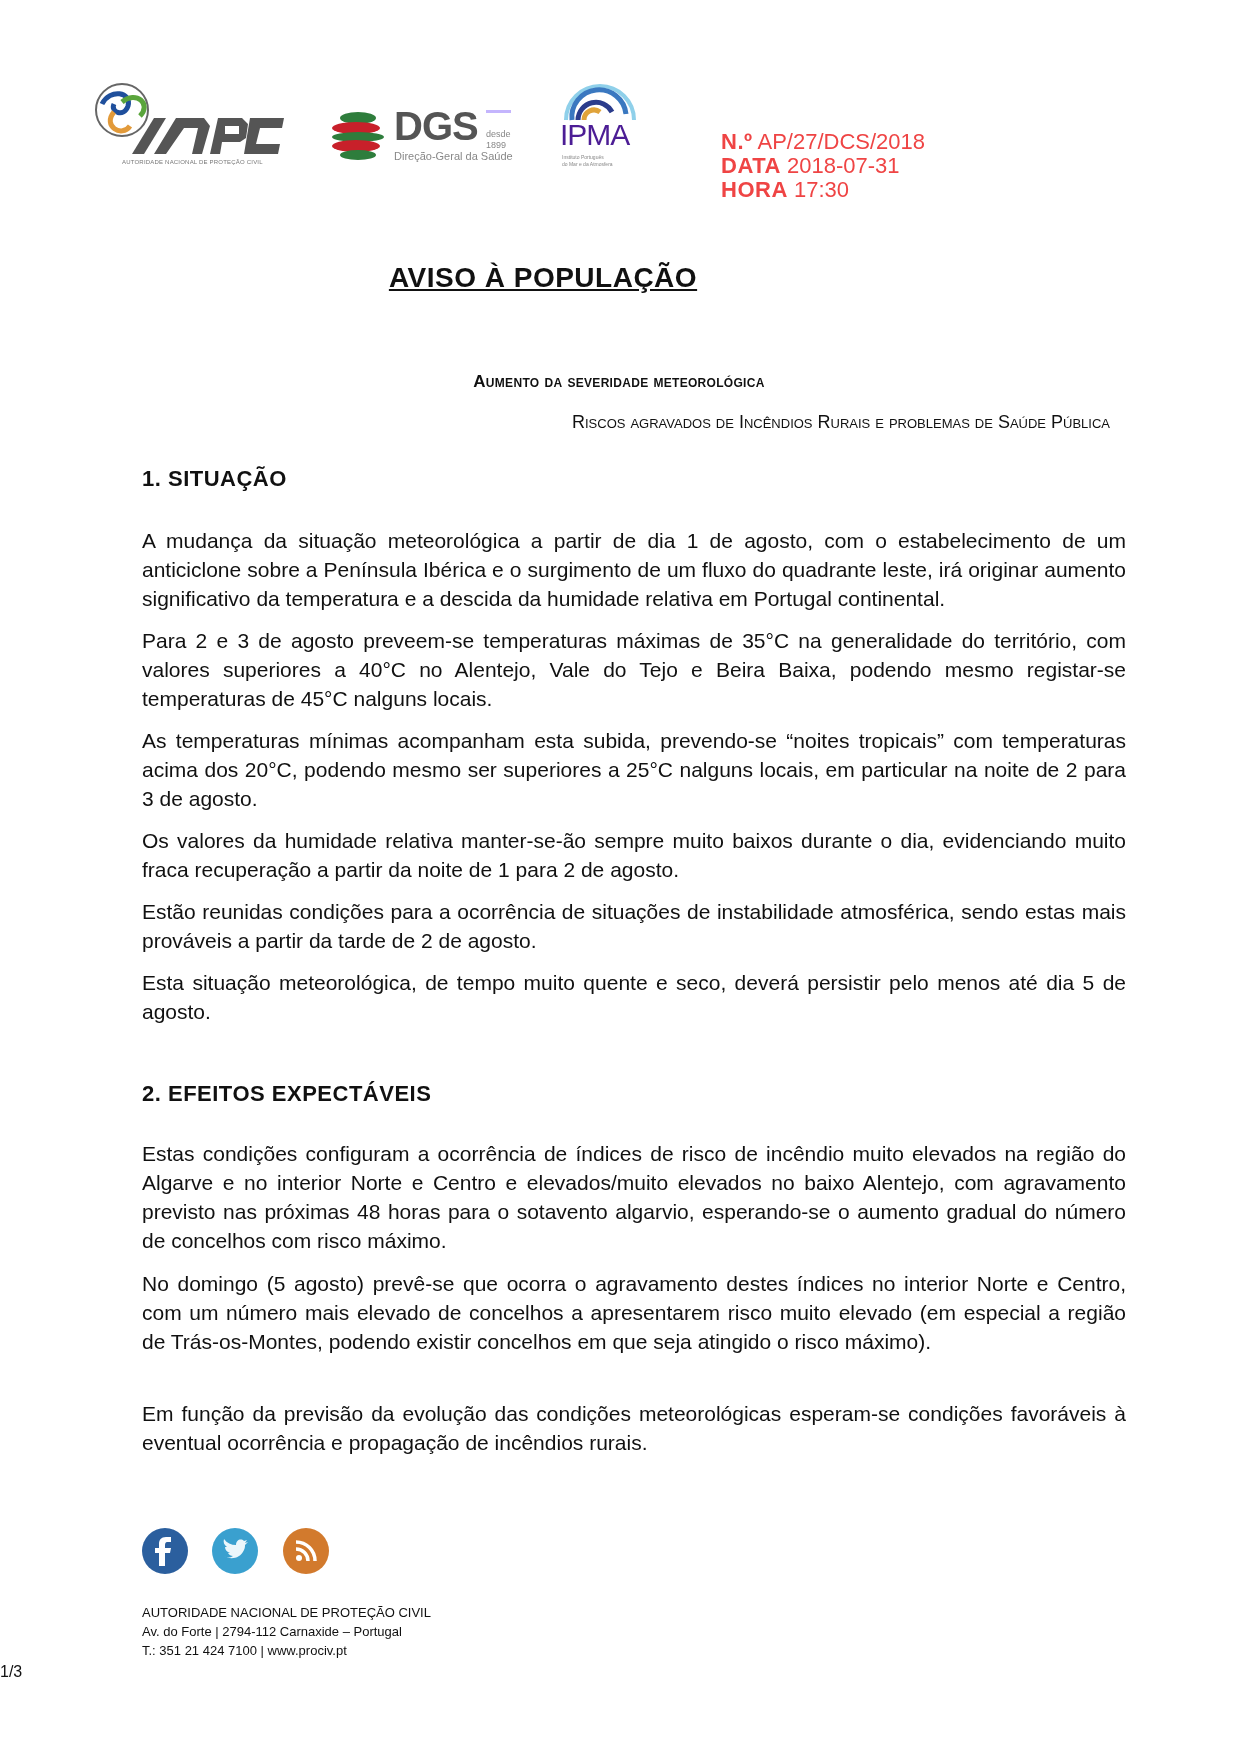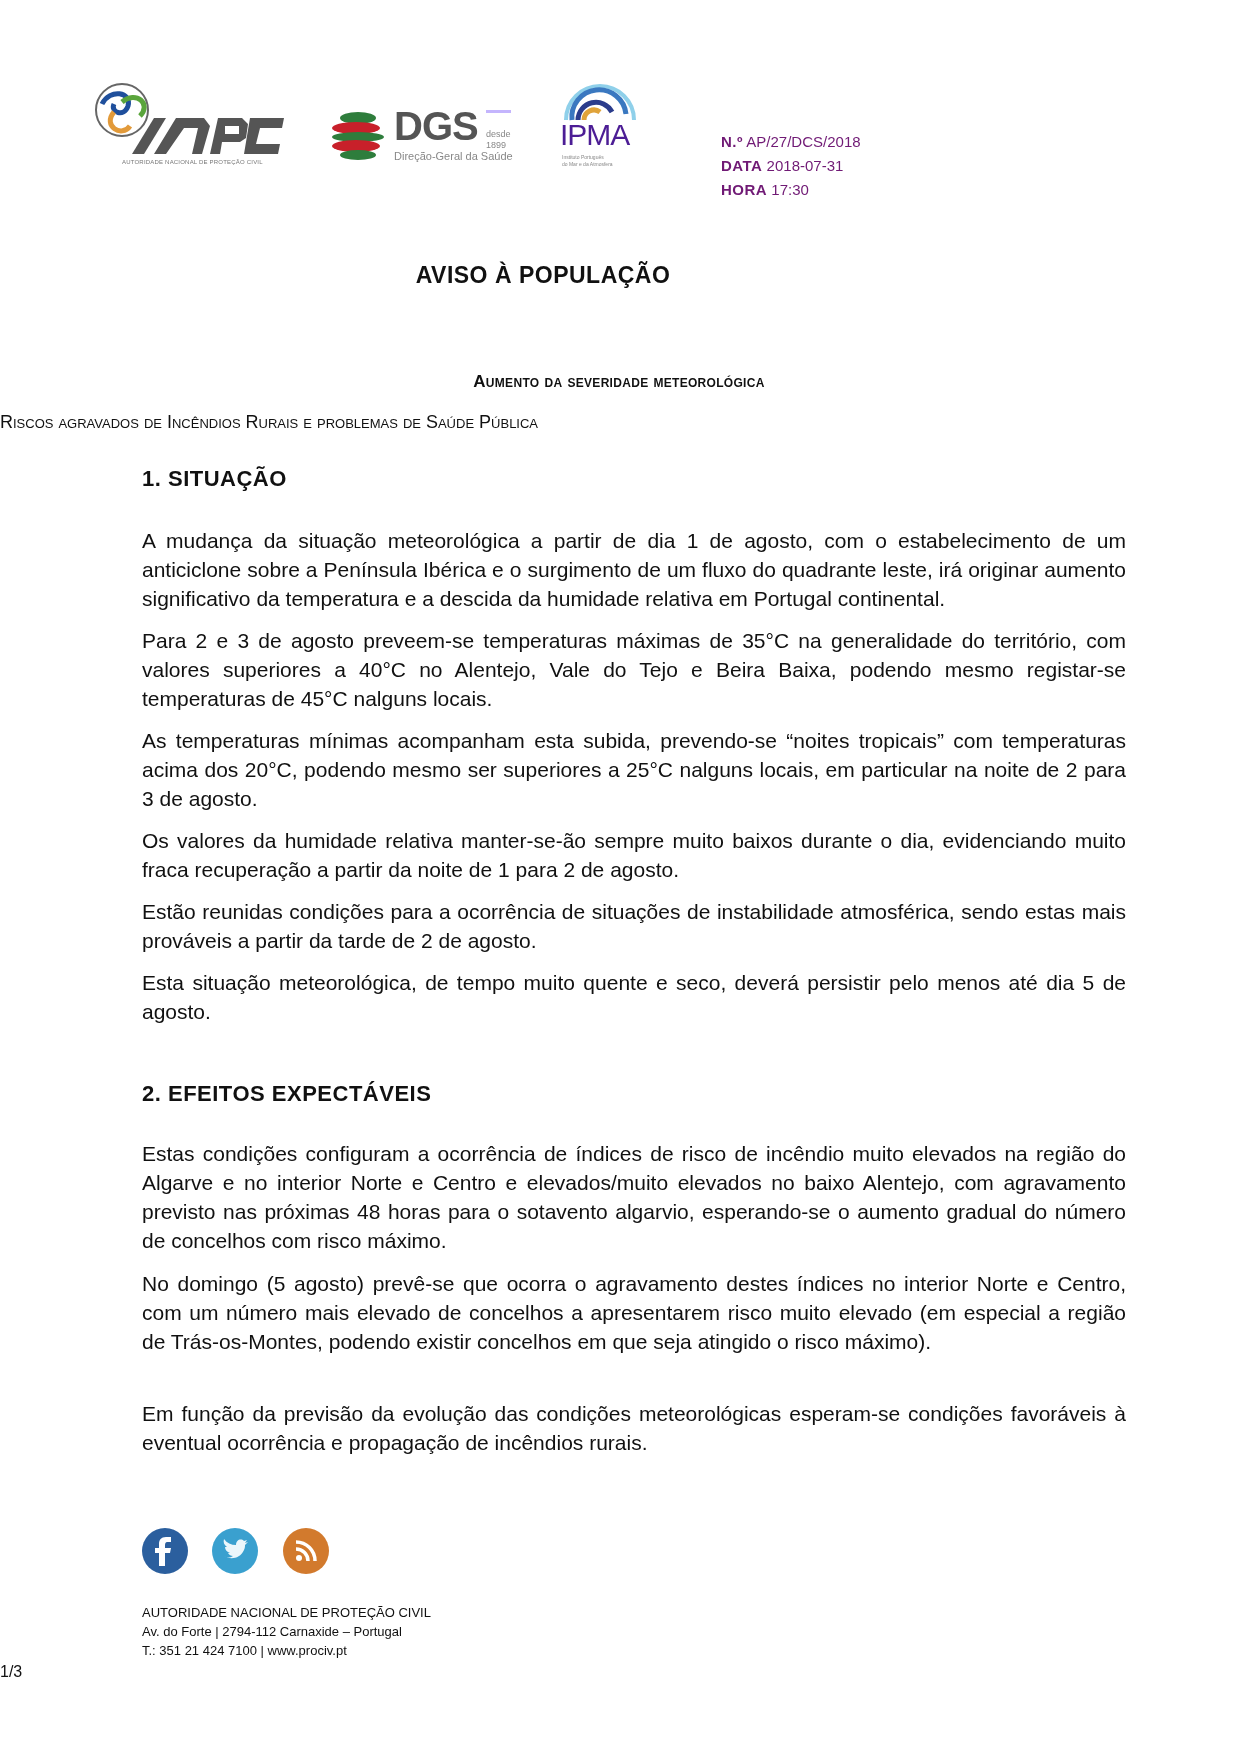--- a/index.html
+++ b/index.html
@@ -4,26 +4,26 @@
 <style>
   html, body { margin:0; padding:0; background:#ffffff; }
   body { width:1238px; height:1754px; position:relative; overflow:hidden; font-family:"Liberation Sans", sans-serif; color:#111; }
   .abs { position:absolute; }
 
   
   .logo-anpc { left:92px; top:82px; width:200px; height:92px; }
   .logo-dgs { left:330px; top:108px; width:200px; height:60px; }
   .logo-ipma { left:560px; top:82px; width:80px; height:92px; }
 
-  .meta { left:721px; top:130px; font-size:15px; line-height:24px; color:#701a75; }
+  .meta { left:721px; top:130px; font-size:22px; line-height:24px; color:#ef4444; }
   .meta .k { font-weight:bold; letter-spacing:0.5px; }
 
-  .title { left:0; width:1086px; top:262px; text-align:center; font-weight:bold; font-size:23px; letter-spacing:0.5px; }
+  .title { left:0; width:1086px; top:262px; text-align:center; font-weight:bold; font-size:28px; letter-spacing:0.5px;text-decoration:underline; }
   .subtitle1 { left:0; width:1238px; top:372px; text-align:center; font-weight:bold; font-size:17px; font-variant:small-caps; letter-spacing:0.3px; }
-  .subtitle2 { left:0; width:1110px; top:412px; text-align:left; font-size:18px; font-variant:small-caps; }
+  .subtitle2 { left:0; width:1110px; top:412px; text-align:right; font-size:18px; font-variant:small-caps; }
 
   .h1 { left:142px; font-weight:bold; font-size:22px; letter-spacing:0.5px; }
   .para { left:142px; width:984px; font-size:21px; line-height:29px; text-align:justify; color:#111; }
 
   .social { left:142px; top:1528px; }
   .social .ico { display:inline-block; width:46px; height:46px; border-radius:50%; margin-right:20px; position:relative; vertical-align:top; }
   .fb { background:#2b5f9e; }
   .tw { background:#3aa0cf; }
   .rss { background:#d27a2d; }
 

